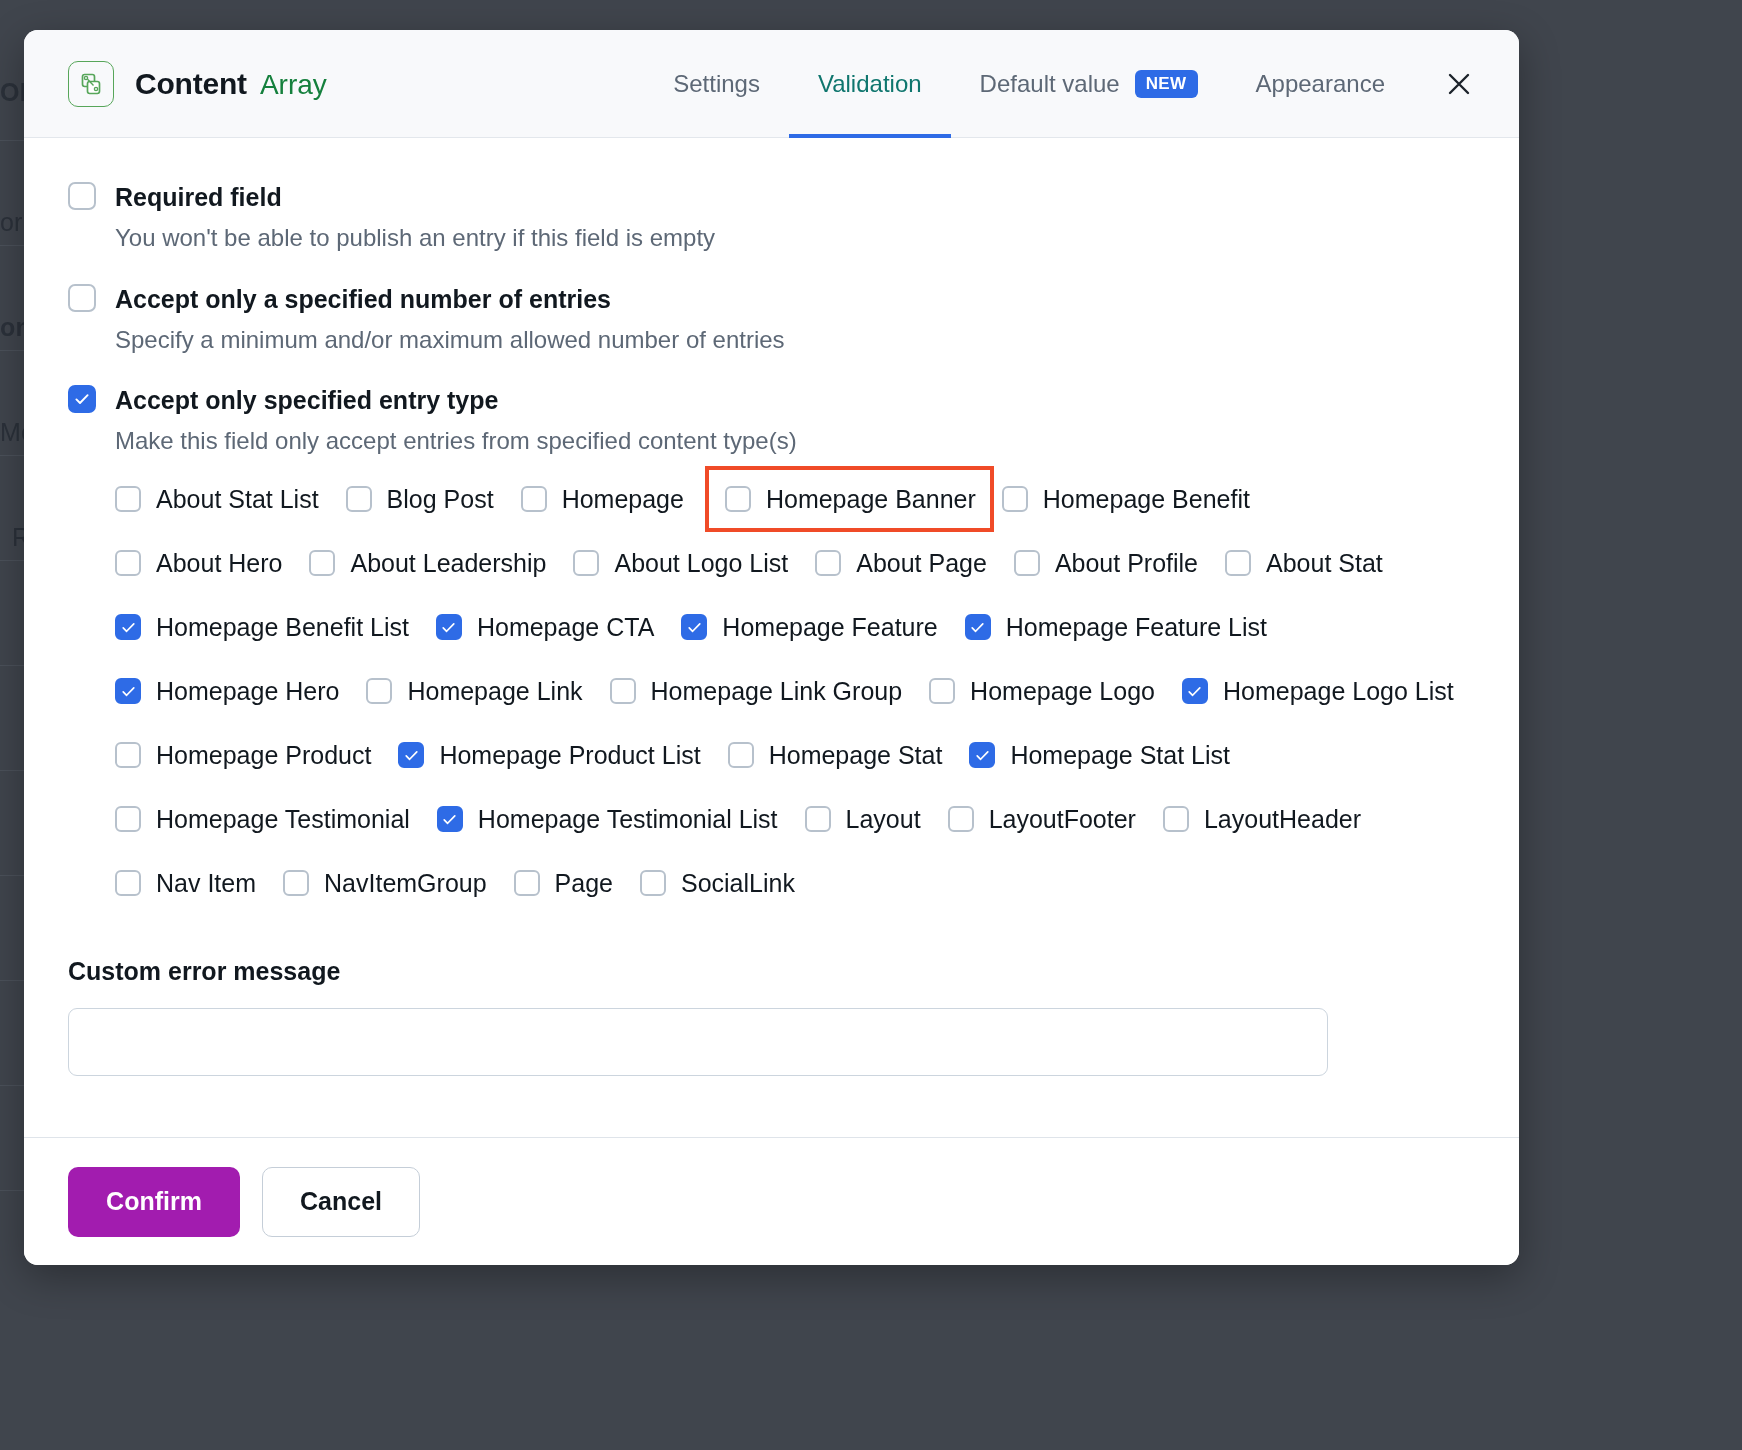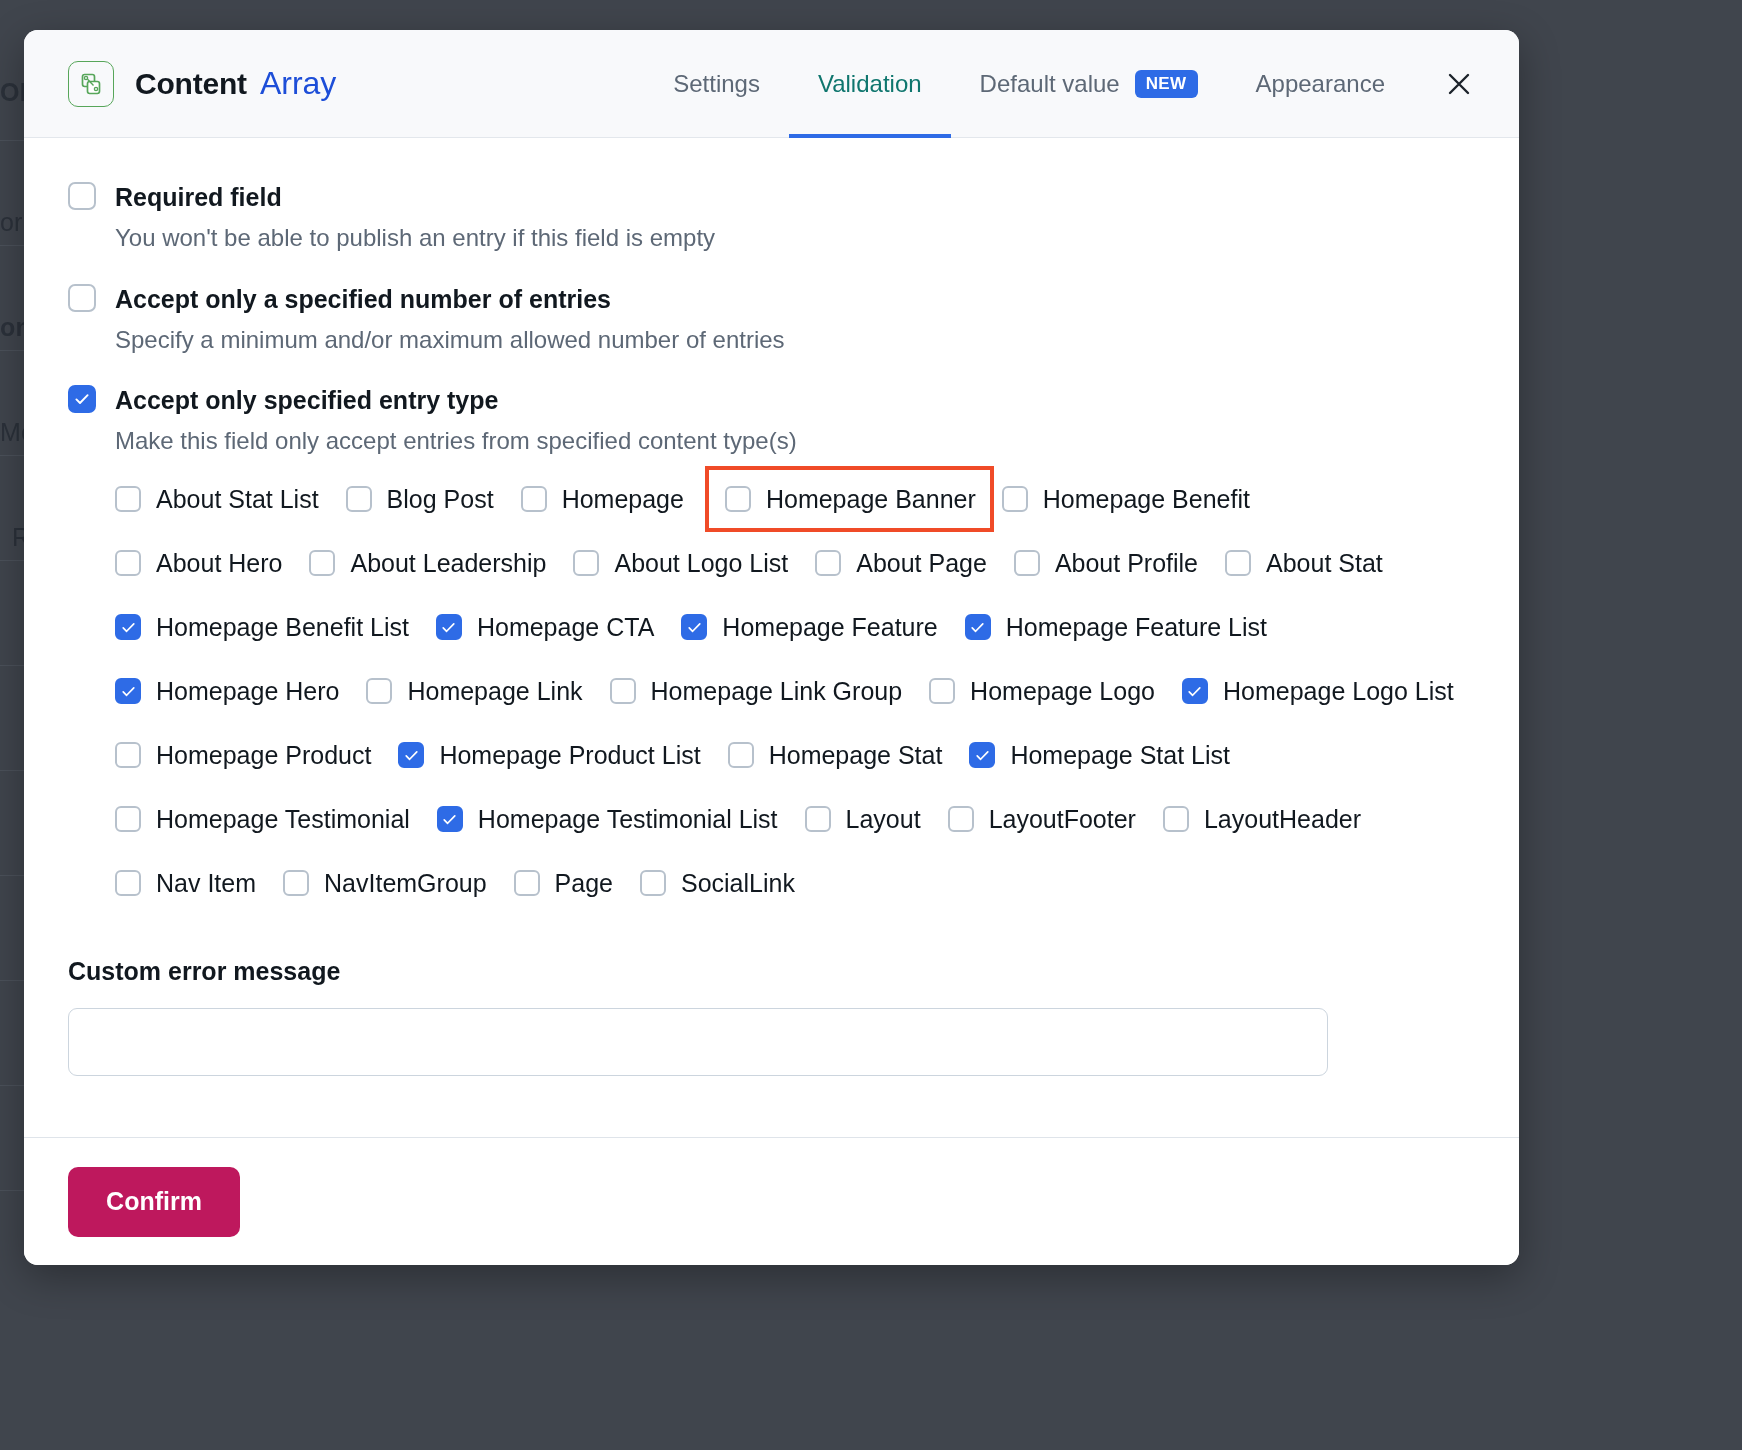--- a/index.html
+++ b/index.html
@@ -71,21 +71,21 @@
     flex: 0 0 46px;
   }
   .title-wrap {
     display: flex; align-items: baseline; gap: 13px;
     margin-left: 21px;
   }
   .title-main {
     font-size: 30px; font-weight: 700; color: #11181f; letter-spacing: -.2px;
   }
   .title-sub {
-    font-size: 32px; font-weight: 400; color: #1d4ed8;
+    font-size: 28px; font-weight: 400; color: #15803d;
   }
   #tabs {
     display: flex;
     align-items: center;
     gap: 0;
     margin-left: auto;
     height: 100%;
   }
   .tab {
     font-size: 24px;
@@ -235,21 +235,21 @@
     border-radius: 10px;
     font-size: 25px;
     font-weight: 700;
     font-family: "Liberation Sans", sans-serif;
     cursor: pointer;
     display: flex;
     align-items: center;
     justify-content: center;
   }
   #confirm-button {
-    background: #be185d;
+    background: #a21caf;
     color: #ffffff;
     border: none;
     width: 172px;
   }
   #cancel-button {
     background: #ffffff;
     color: #11181f;
     border: 1.6px solid #c5ced8;
     width: 158px;
   }
@@ -540,14 +540,15 @@
         </div>
       </div>
 
     
     <div id="custom-error-label">Custom error message</div>
     <input id="custom-error-input" type="text" placeholder="" style="">
   </div>
 
   <div id="modal-footer">
     <button class="btn" id="confirm-button">Confirm</button>
+    <button class="btn" id="cancel-button">Cancel</button>
   </div>
 </div>
 
 </body></html>

